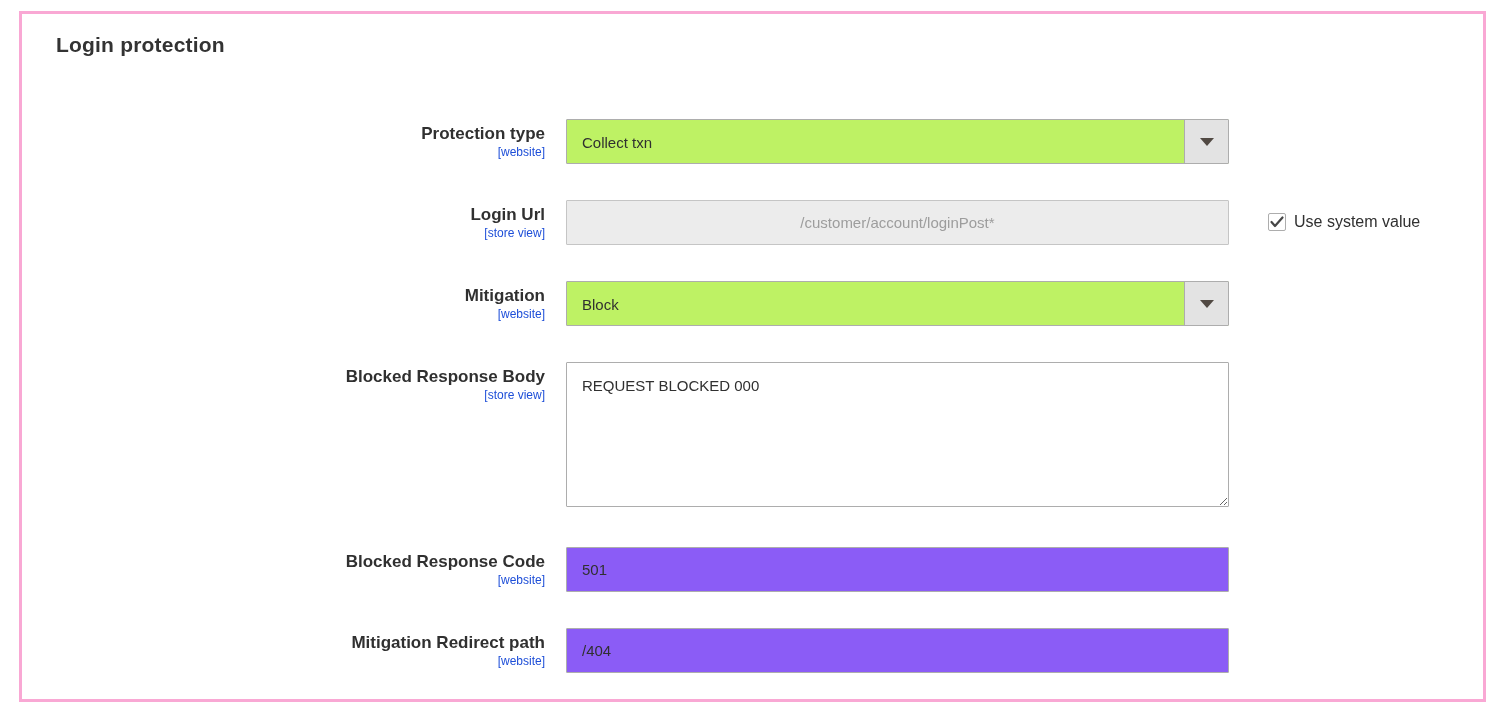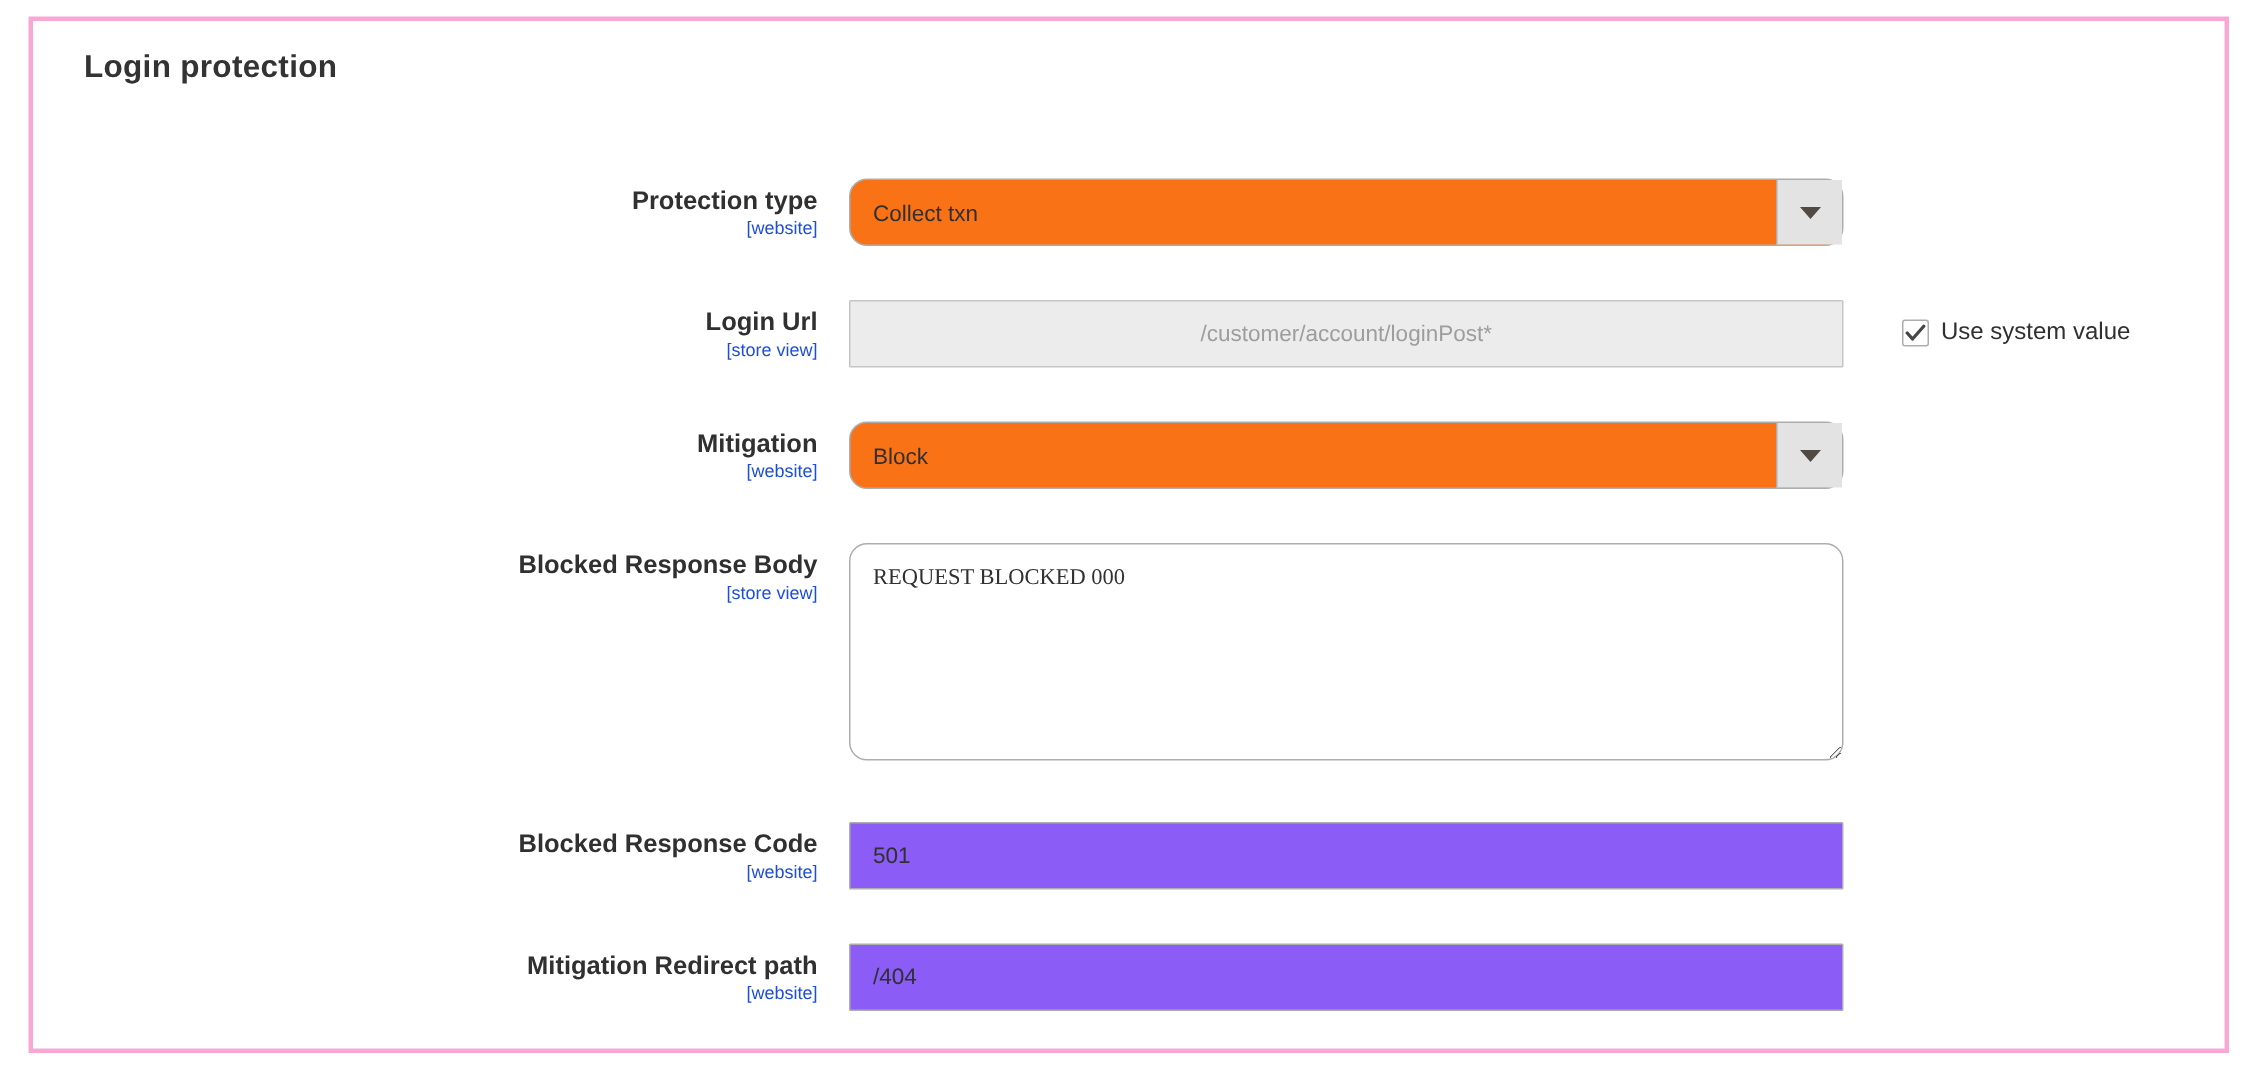--- a/index.html
+++ b/index.html
@@ -55,23 +55,23 @@
     margin-left: 21px;
     width: 663px;
     flex: none;
     position: relative;
   }
   
   .select {
     position: relative;
     width: 100%;
     height: 45px;
-    background: #f97316;
-    border: 1px solid #adadad;
-    border-radius: 12px;
+    background: #bef264;
+    border: 1px solid #adadad;
+    border-radius: 1px;
     cursor: pointer;
   }
   .select-value {
     position: absolute;
     left: 15px; top: 0;
     height: 45px;
     line-height: 45px;
     font-size: 15px;
     color: #303030;
     white-space: nowrap;
@@ -110,23 +110,23 @@
     border-color: #c5c5c5;
     color: #9d9d9d;
     -webkit-text-fill-color: #9d9d9d;
     opacity: 1;
     text-align: center;
   }
   .textarea {
     width: 100%;
     height: 145px;
     border: 1px solid #adadad;
-    border-radius: 12px;
-    background: #ffffff;
-    font-family: Liberation Serif, serif;
+    border-radius: 1px;
+    background: #ffffff;
+    font-family: Liberation Sans, sans-serif;
     font-size: 15px;
     color: #303030;
     padding: 12px 15px;
     outline: none;
     resize: vertical;
     line-height: 1.4;
   }
   
   .sysval-col {
     margin-left: 39px;

